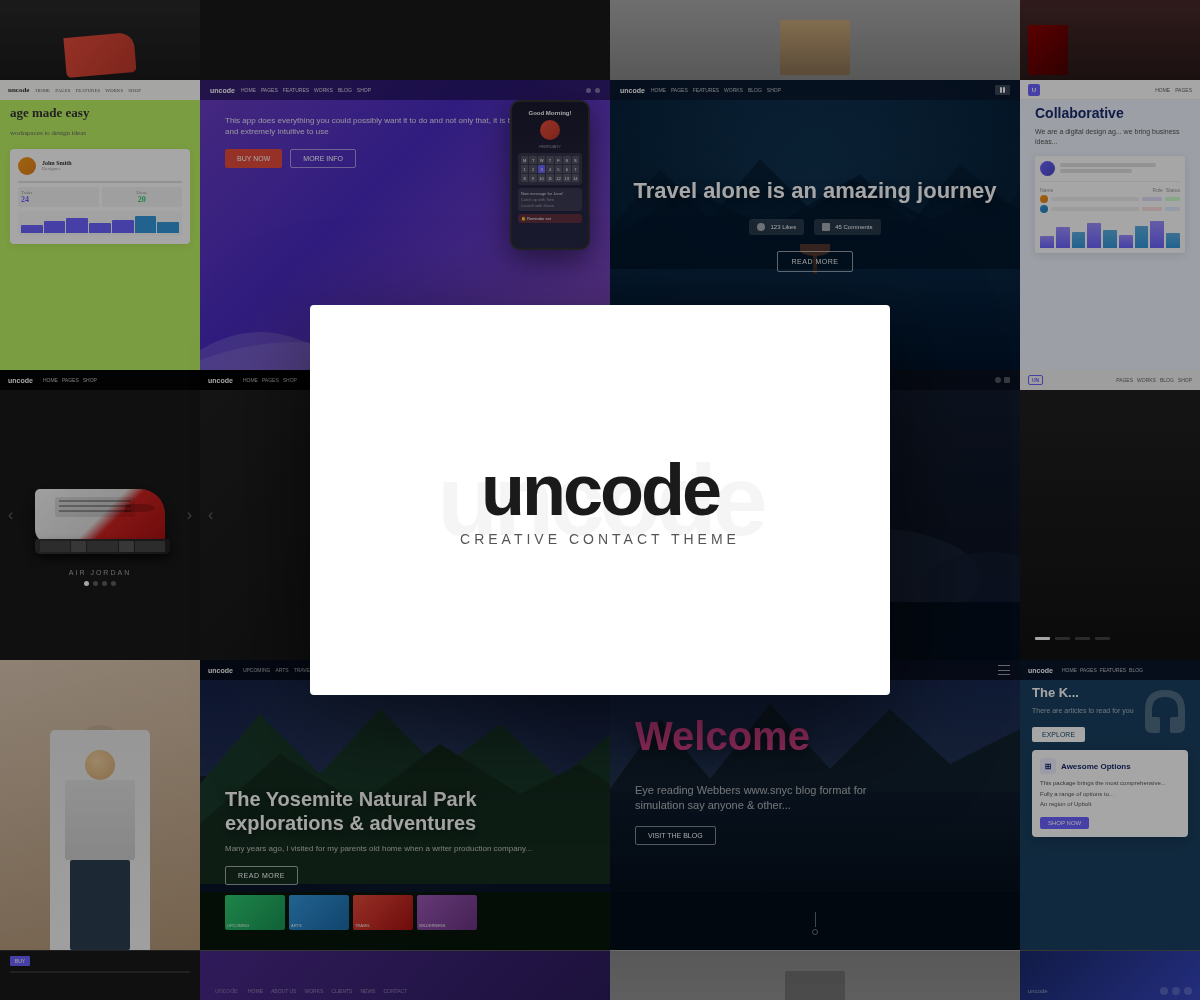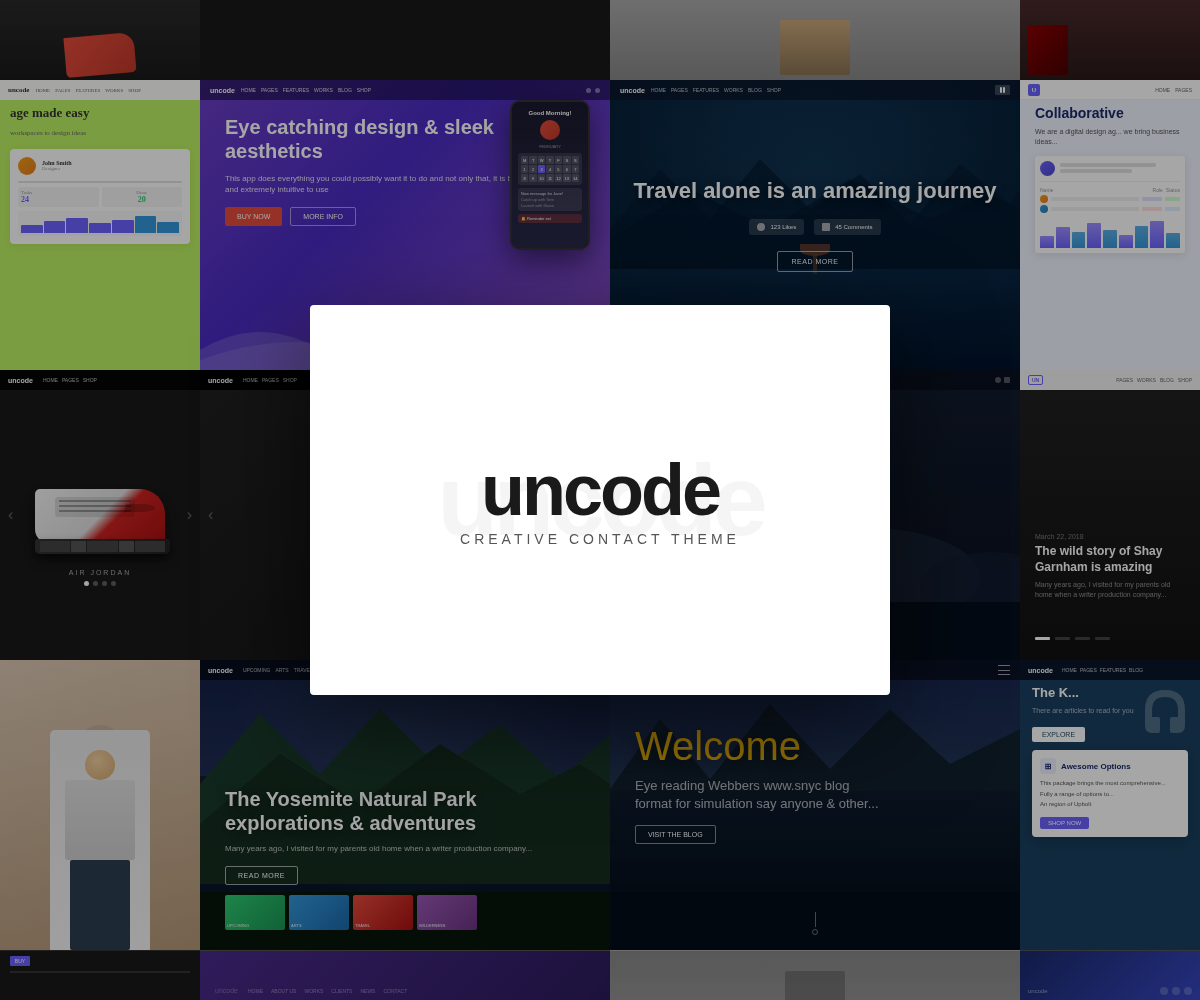--- a/index.html
+++ b/index.html
@@ -343,31 +343,31 @@
     .welcome-tile {
       position: relative;
     }
     .welcome-content {
       position: absolute; inset: 0;
       padding: 30px 25px;
       display: flex; flex-direction: column;
       z-index: 1;
     }
     .welcome-headline {
-      color: #eab308;
+      color: #ec4899;
       font-size: 40px;
-      font-weight: normal;
-      margin-top: 34px;
+      font-weight: bold;
+      margin-top: 24px;
       text-shadow: 0 2px 15px rgba(0,0,0,0.5);
     }
     .welcome-sub {
       color: rgba(255,255,255,0.7);
-      font-size: 13px;
+      font-size: 11px;
       line-height: 1.4;
-      margin-top: 8px;
+      margin-top: 24px;
       max-width: 250px;
     }
     .welcome-btn {
       margin-top: 12px;
       background: transparent;
       border: 1px solid rgba(255,255,255,0.5);
       color: #fff;
       padding: 5px 12px;
       font-size: 7px;
       border-radius: 2px;
@@ -639,21 +639,20 @@
           <span style="font-size:5px; color:rgba(255,255,255,0.8);">BLOG</span>
           <span style="font-size:5px; color:rgba(255,255,255,0.8);">SHOP</span>
         </div>
         <div style="margin-left:auto; display:flex; gap:4px;">
           <div style="width:5px; height:5px; border-radius:50%; background:rgba(255,255,255,0.4);"></div>
           <div style="width:5px; height:5px; border-radius:50%; background:rgba(255,255,255,0.4);"></div>
         </div>
       </div>
 
       <div class="purple-content">
-        <div class="purple-headline">Eye catching design &amp; sleek aesthetics</div>
         <div class="purple-sub">This app does everything you could possibly want it to do and not only that, it is beautifully designed and extremely intuitive to use</div>
         <div class="purple-btns">
           <button class="btn-buy">BUY NOW</button>
           <button class="btn-more">MORE INFO</button>
         </div>
       </div>
 
       <div class="phone-mockup">
         <div class="phone-screen">
           <div class="phone-greeting">Good Morning!</div>
@@ -938,25 +937,20 @@
           <span style="font-size:5px; font-weight:bold; color:#6c63ff;">UN</span>
         </div>
         <div style="display:flex; gap:4px; margin-left:auto;">
           <span style="font-size:5px; color:#666;">PAGES</span>
           <span style="font-size:5px; color:#666;">WORKS</span>
           <span style="font-size:5px; color:#666;">BLOG</span>
           <span style="font-size:5px; color:#666;">SHOP</span>
         </div>
       </div>
       <div class="fashion-content">
-        <div class="fashion-text">
-          <div style="font-size:7px; color:rgba(255,255,255,0.4); margin-bottom:4px;">March 22, 2018</div>
-          <div class="fashion-headline">The wild story of Shay Garnham is amazing</div>
-          <div style="font-size:7px; color:rgba(255,255,255,0.5); line-height:1.4; margin-top:4px;">Many years ago, I visited for my parents old home when a writer production company...</div>
-        </div>
         <div class="blog-nav-dots" style="position:absolute; bottom:15px; left:15px;">
           <div class="blog-dot active"></div>
           <div class="blog-dot"></div>
           <div class="blog-dot"></div>
           <div class="blog-dot"></div>
         </div>
       </div>
     </div>
   </div>
 

